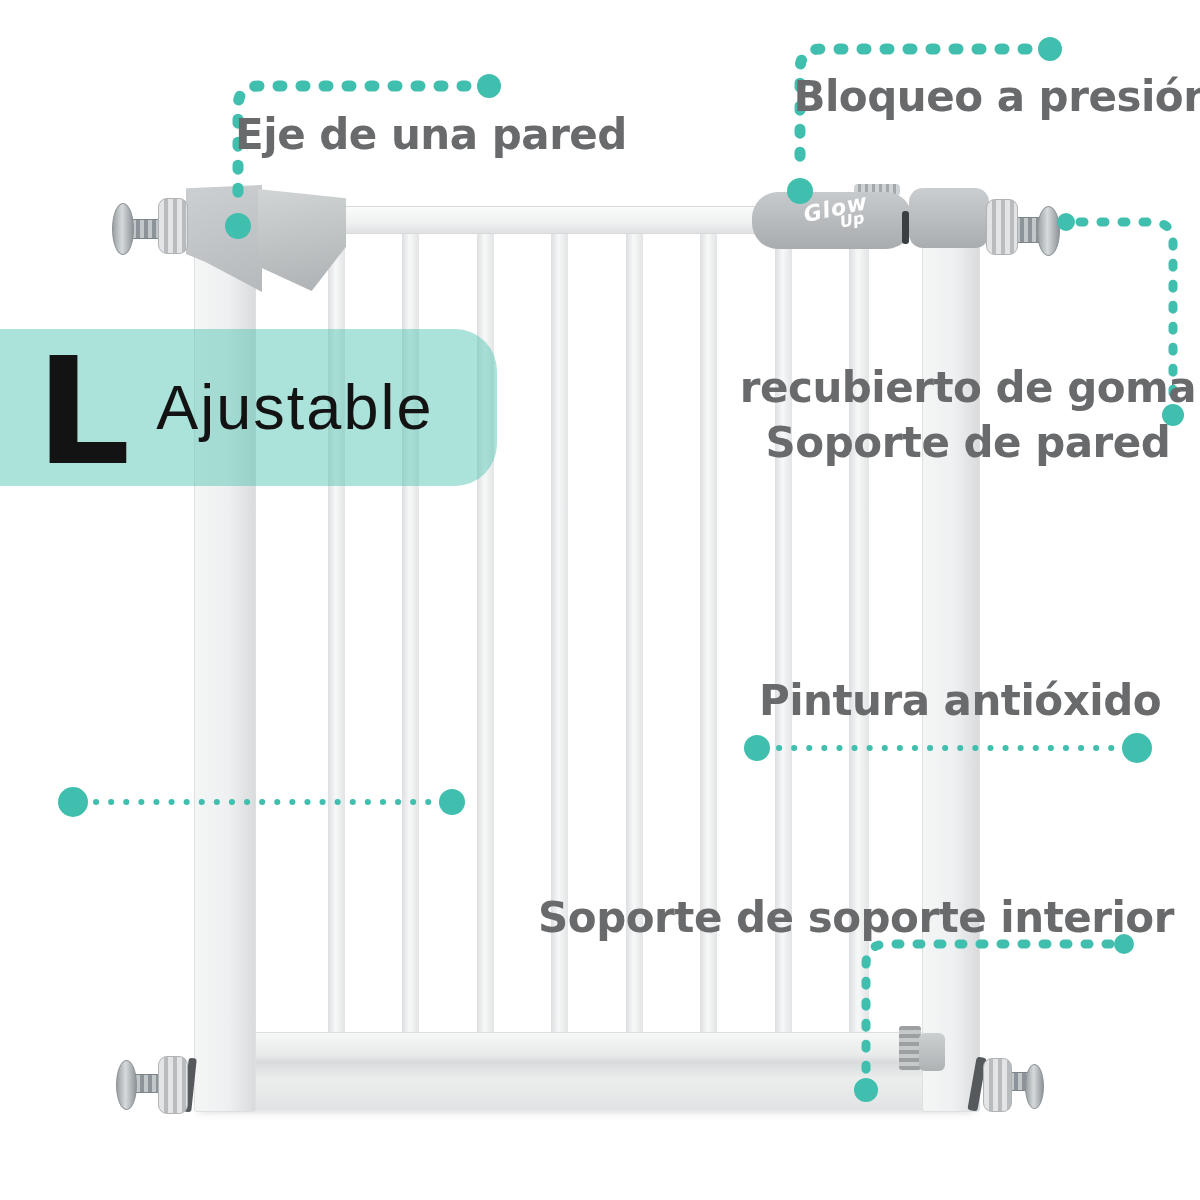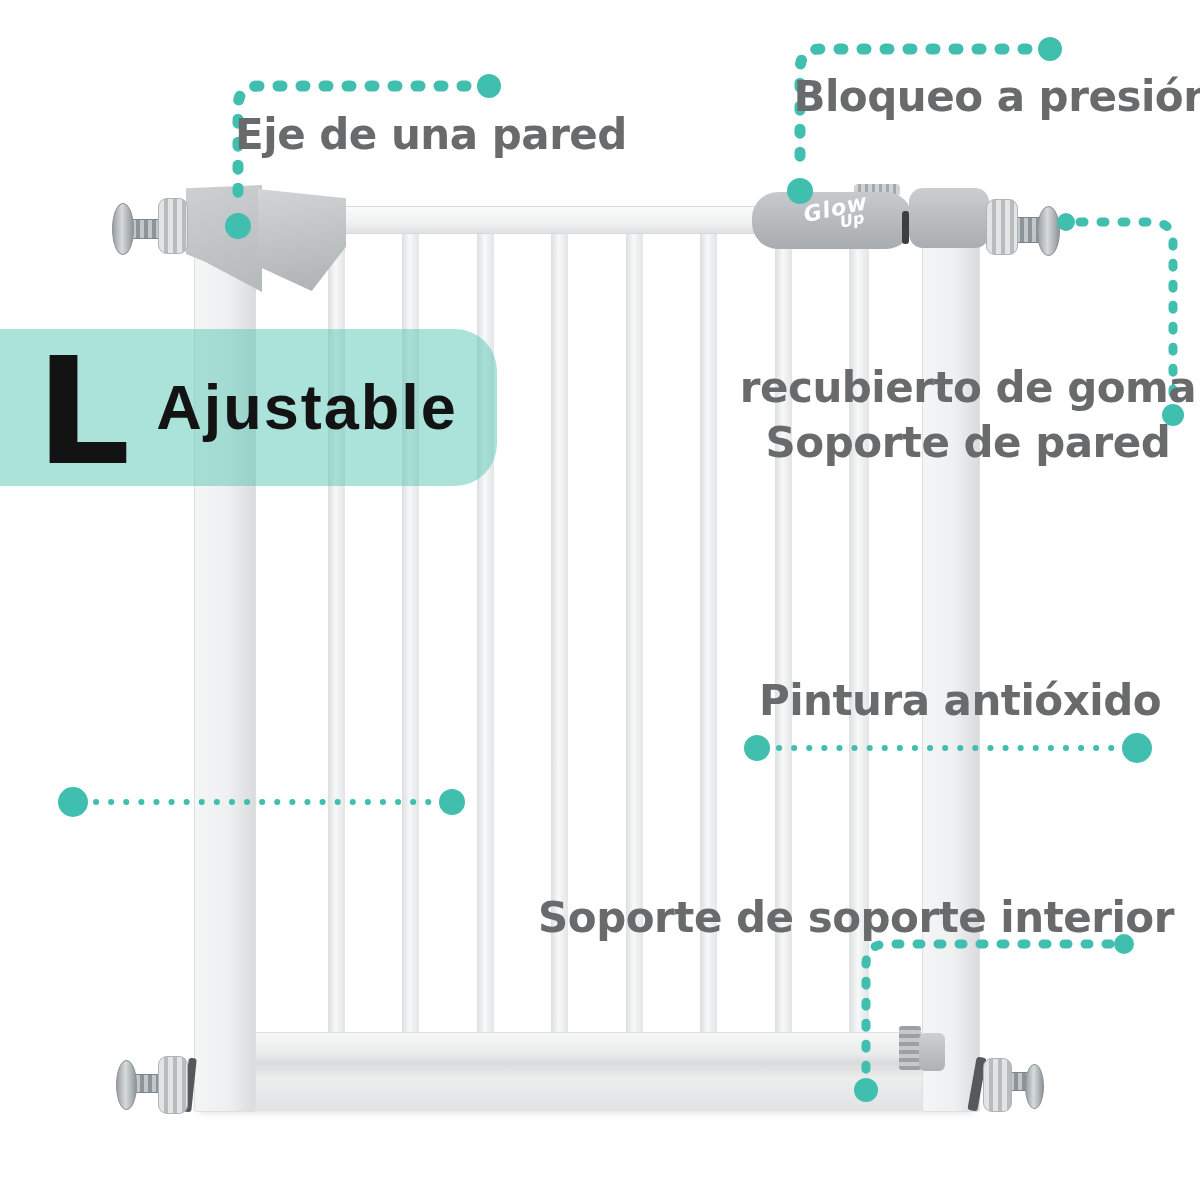--- a/index.html
+++ b/index.html
@@ -62,21 +62,21 @@
   .lock-block{left:919px;top:1033px;width:26px;height:38px;z-index:5;border-radius:6px;
     background:linear-gradient(180deg,#cdd0d1,#afb2b4);}
 
   
   .banner{left:0;top:329px;width:497px;height:157px;z-index:7;
     background:rgba(94,199,183,0.52);border-radius:0 42px 42px 0;
     display:flex;align-items:center;color:#131313;}
   .banner .letter{font-size:148px;font-weight:900;line-height:0.8;margin:10px 26px 0 36px;
     font-family:"DejaVu Sans",sans-serif;}
   .banner .col{display:flex;flex-direction:column;}
-  .banner .t1{font-family:"Liberation Sans",sans-serif;font-weight:700;font-size:63px;
+  .banner .t1{font-family:"Liberation Sans",sans-serif;font-weight:400;font-size:63px;
     letter-spacing:2px;line-height:1.05;}
   .banner .t2{font-weight:800;font-size:51px;line-height:1.1;letter-spacing:1px;}
 
   
   svg.overlay{position:absolute;left:0;top:0;z-index:8;}
 
   
   .callout{position:absolute;z-index:9;color:#696a6c;font-weight:700;font-size:42px;
     white-space:nowrap;transform:translateX(-50%);letter-spacing:-0.5px;}
   .callout.two{text-align:center;line-height:1.32;}

